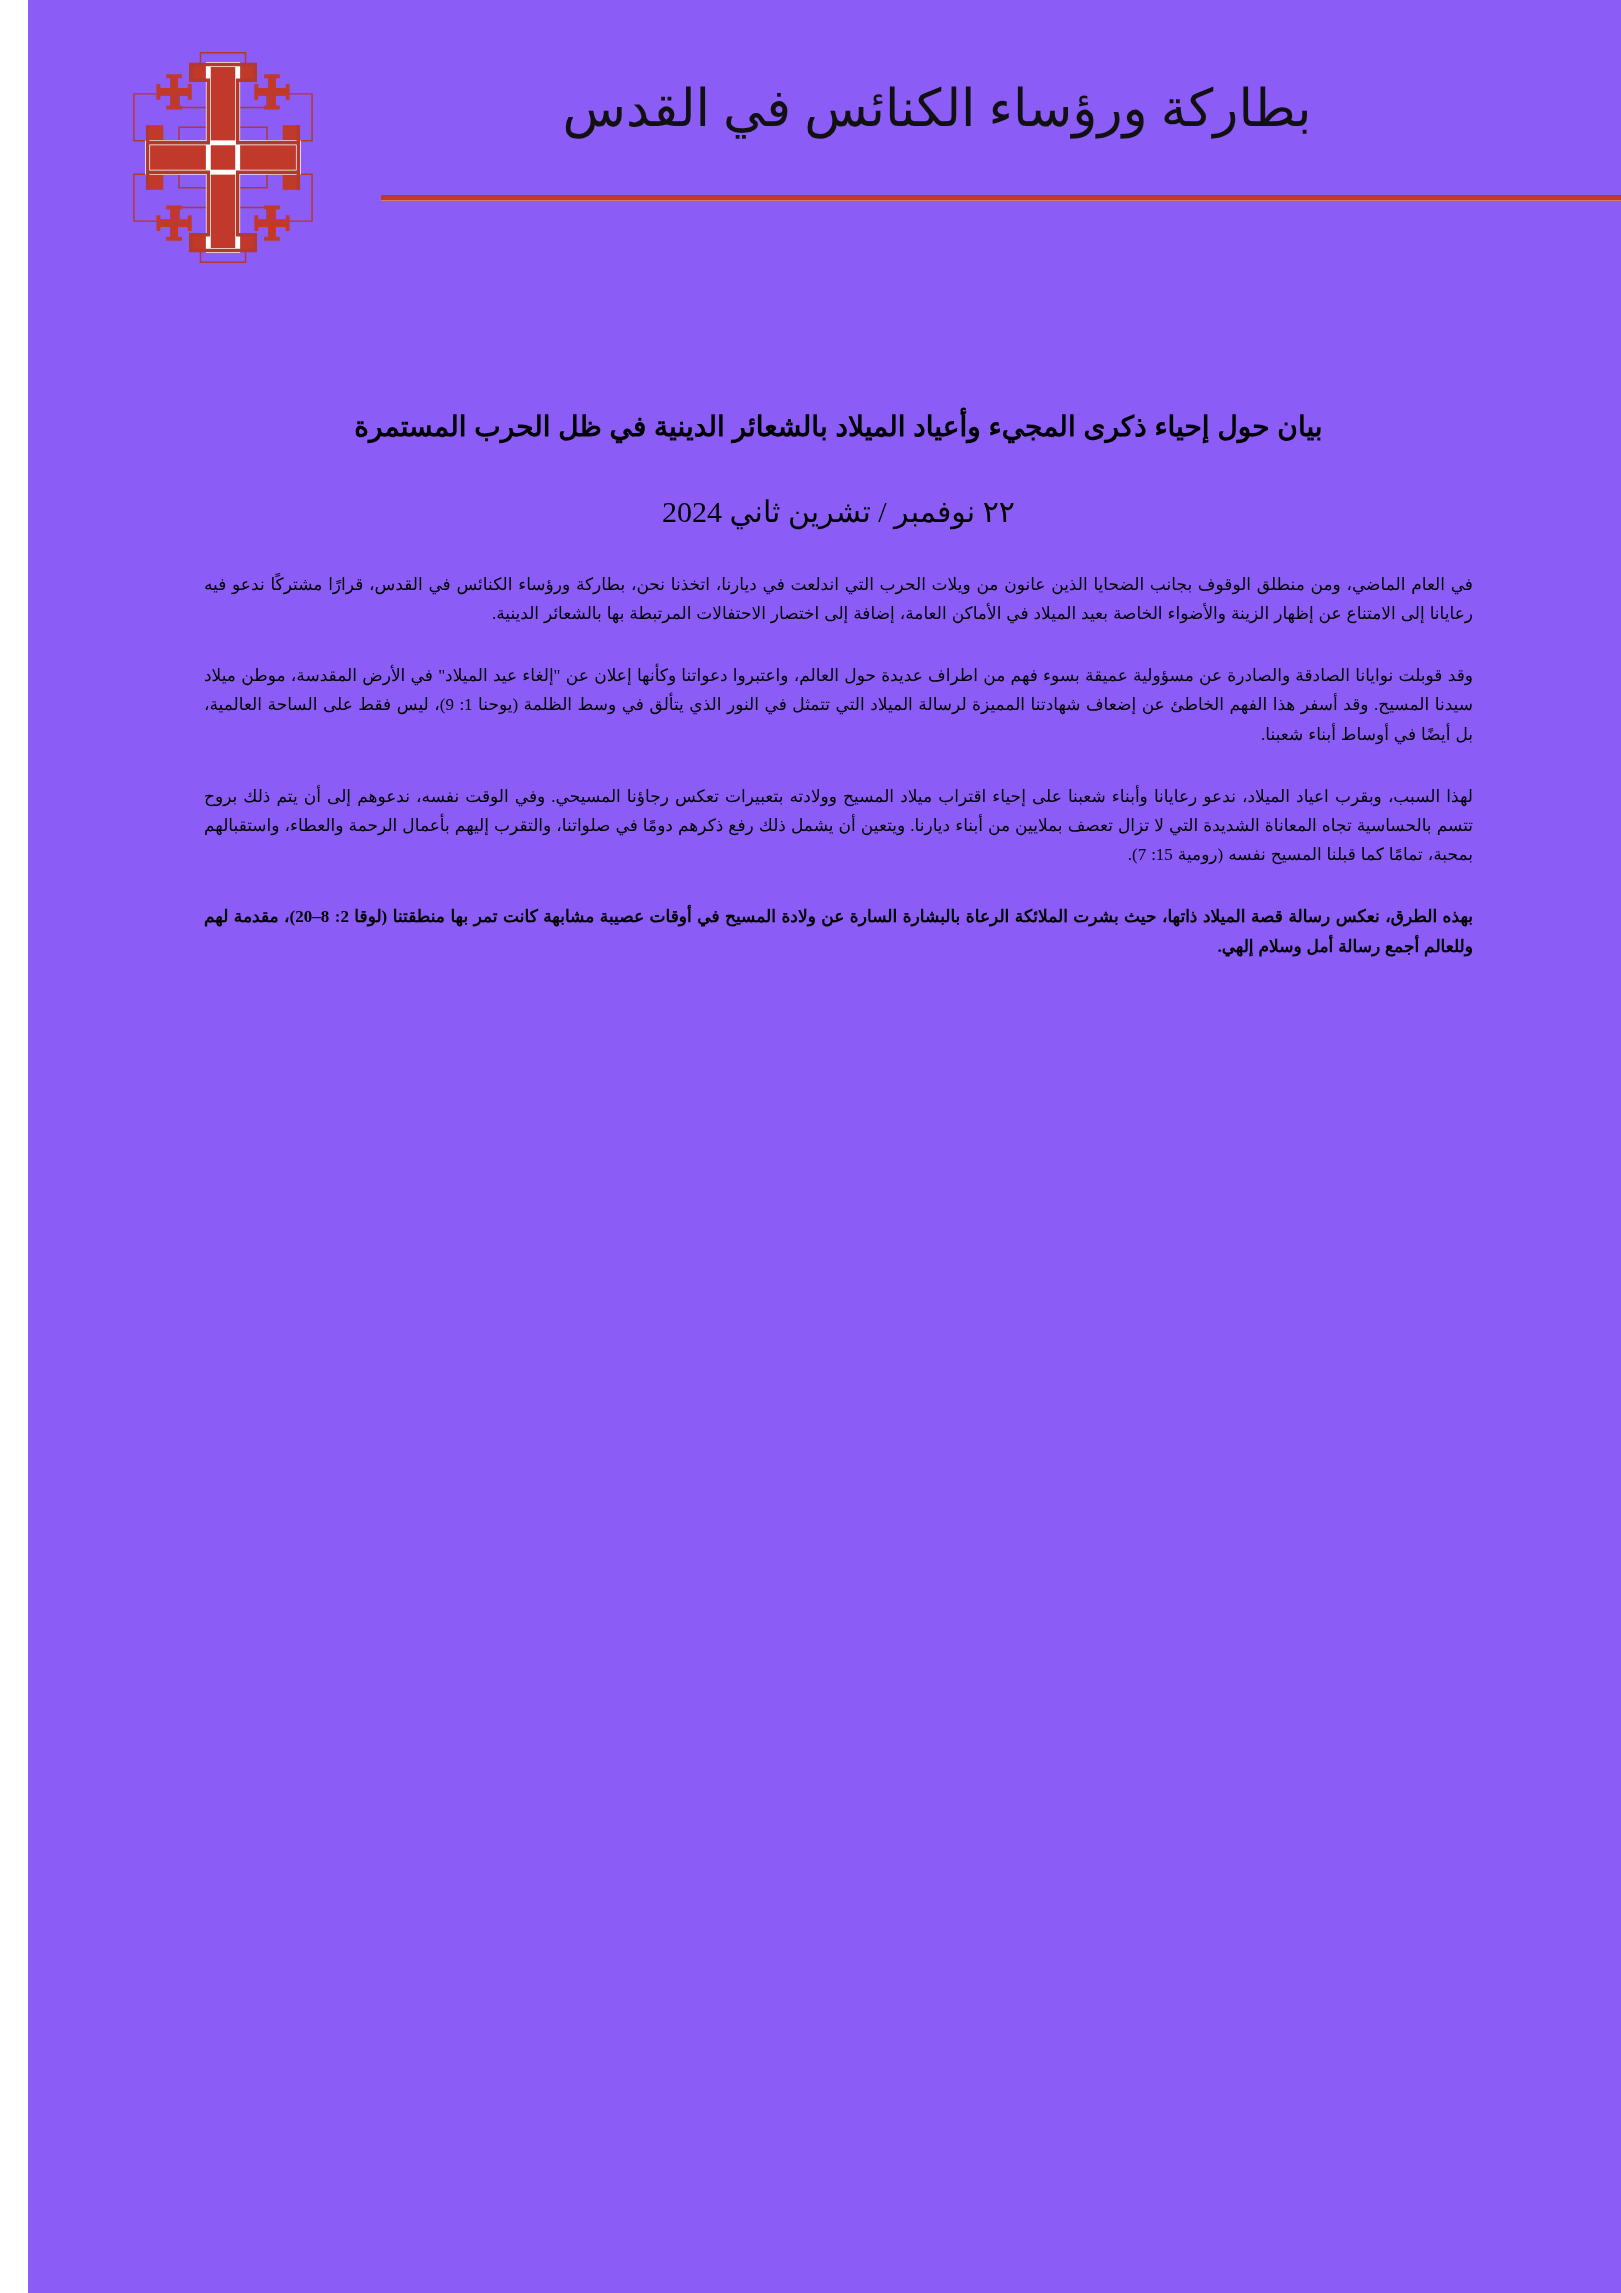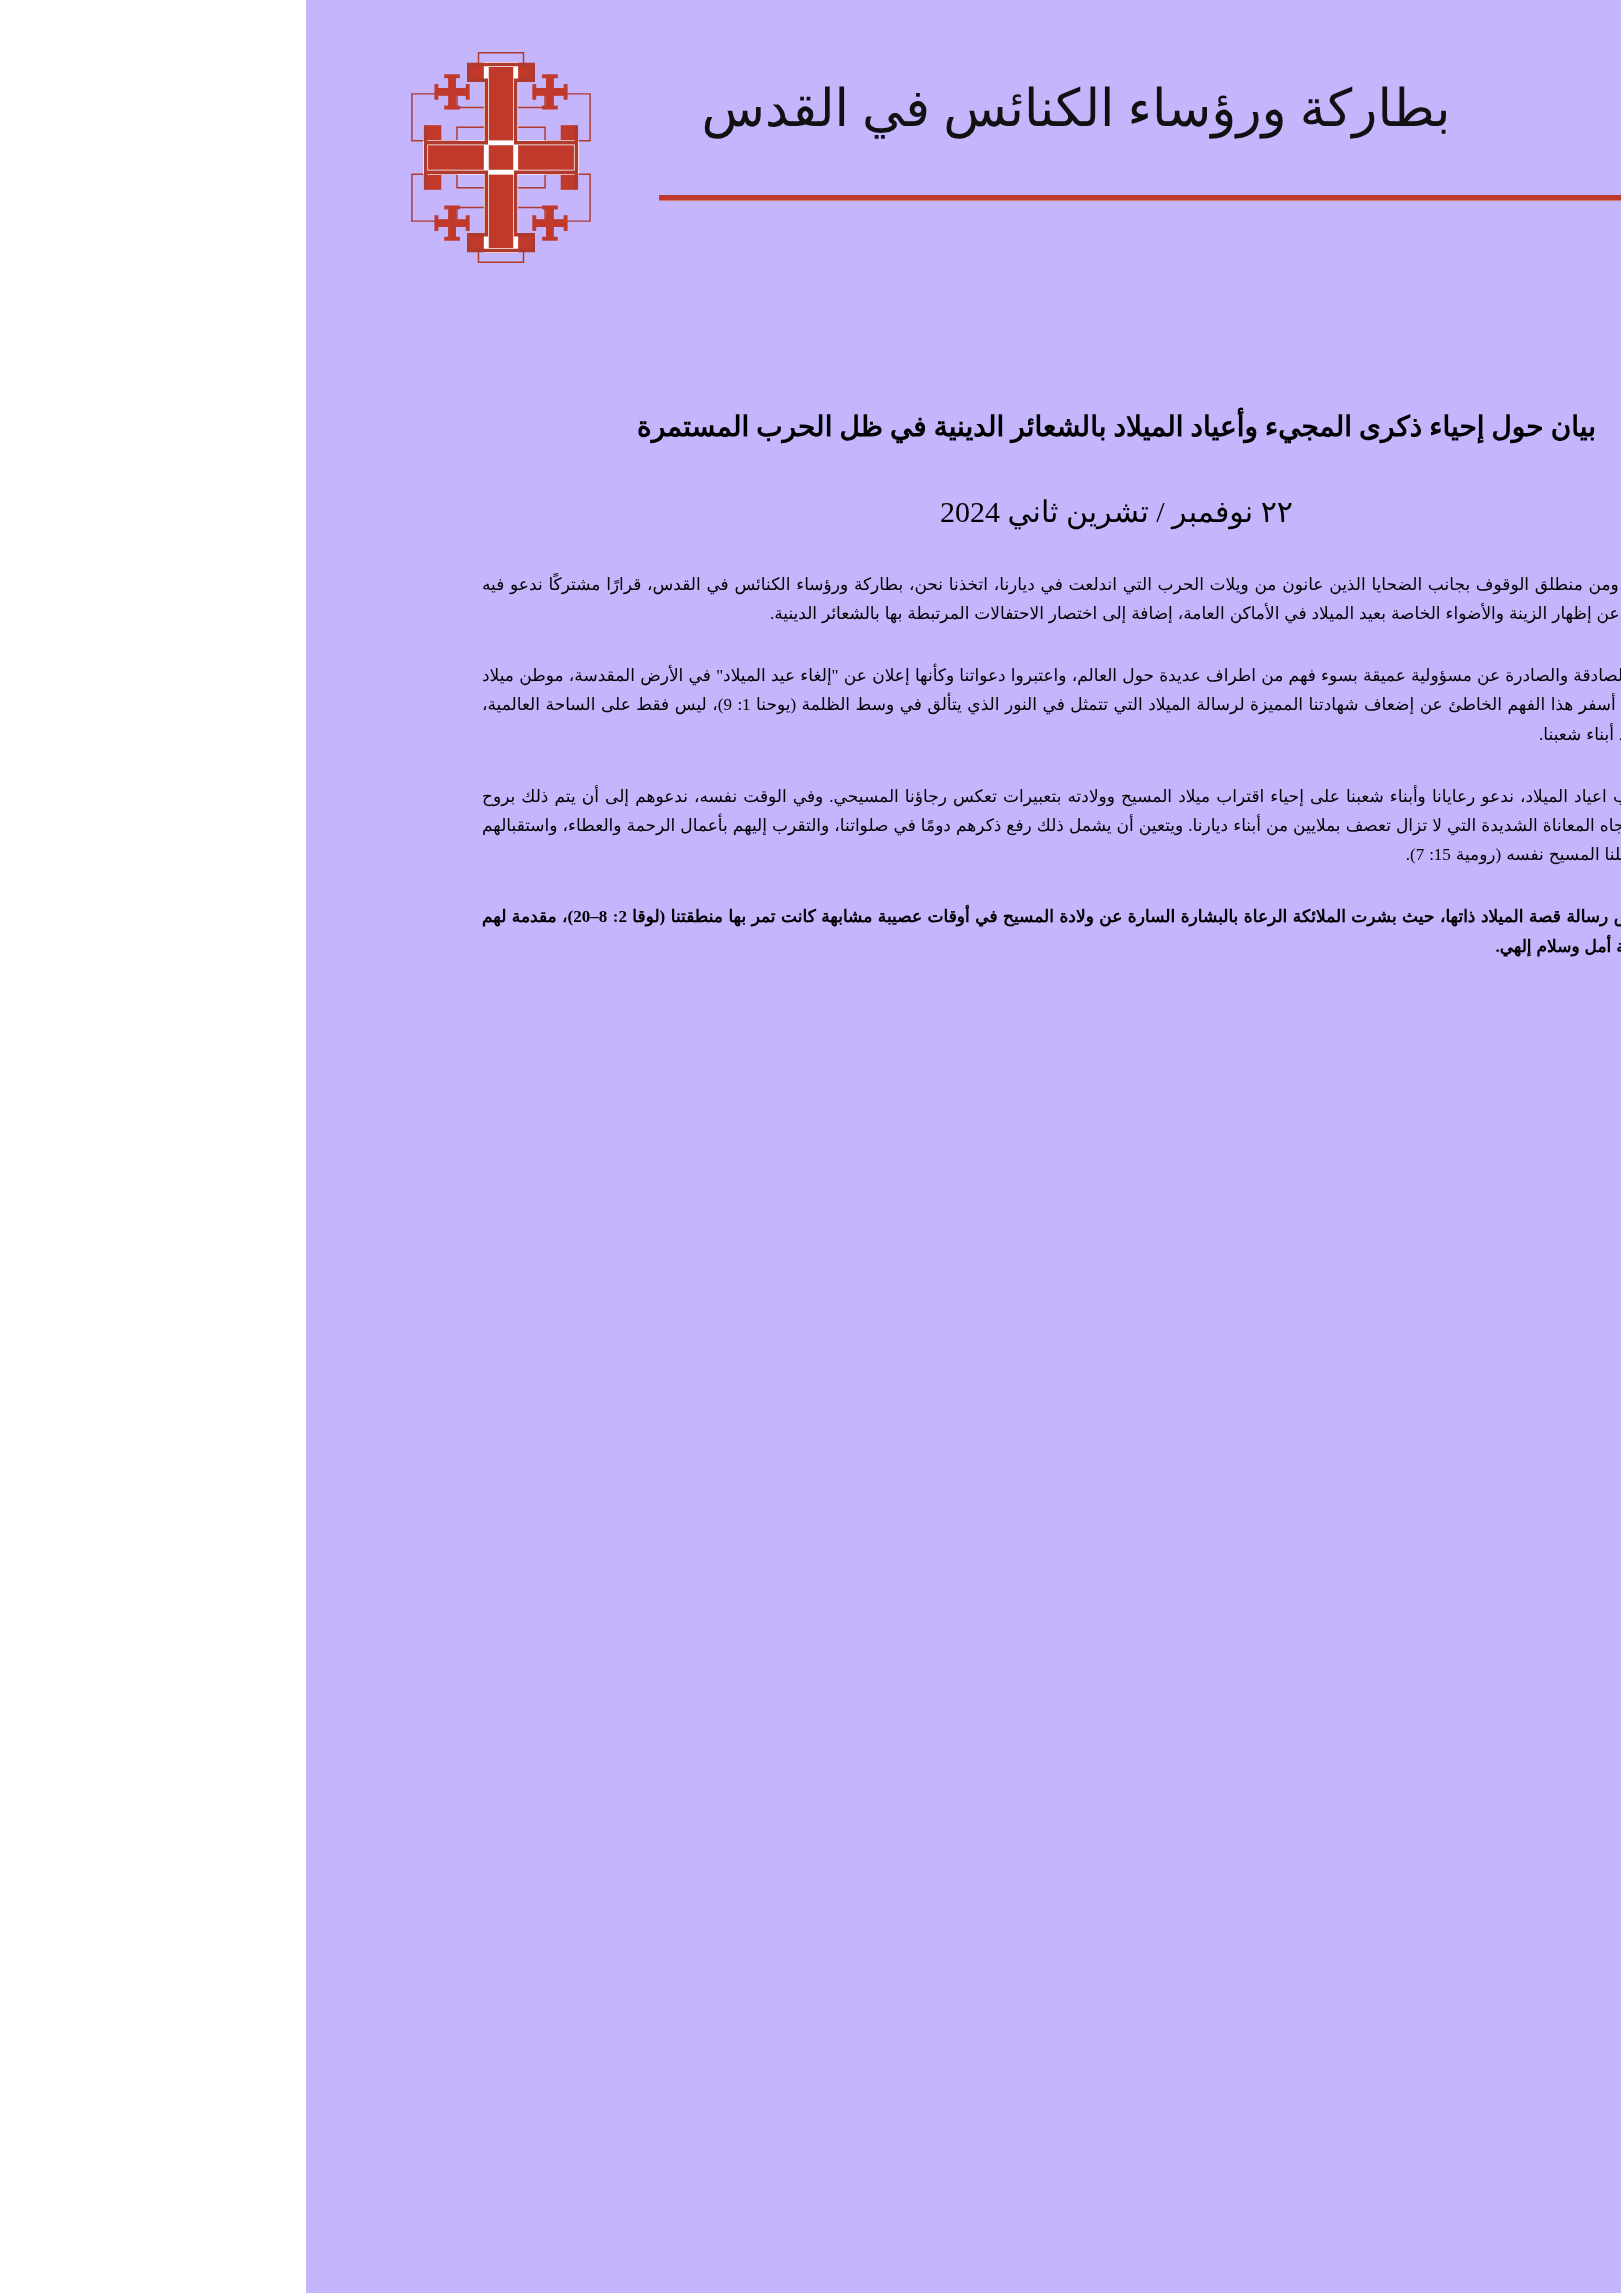--- a/index.html
+++ b/index.html
@@ -3,23 +3,23 @@
 <meta charset="utf-8">
 <style>
   html, body {
     margin: 0;
     padding: 0;
     background: #ffffff;
   }
 
   .page {
     position: relative;
-    width: 1315px;
+    width: 1593px;
     height: 2294px;
-    background: #c4b5fd;
+    background: #8b5cf6;
     overflow: hidden;
     font-family: "Liberation Serif", "DejaVu Serif", serif;
   }
 
   
   .letterhead {
     position: absolute;
     top: 0;
     left: 0;
     right: 0;
@@ -74,21 +74,21 @@
     direction: rtl;
   }
 
   .doc-title {
     text-align: center;
     font-weight: bold;
     font-size: 28px;
     line-height: 1.45;
     color: #000000;
     margin: 0 0 43px 0;
-    font-family: Liberation Serif, serif;
+    font-family: Liberation Sans, sans-serif;
   }
 
   .doc-date {
     text-align: center;
     font-size: 30px;
     line-height: 1.4;
     color: #000000;
     margin: 0 0 37px 0;
     direction: rtl;
   }

